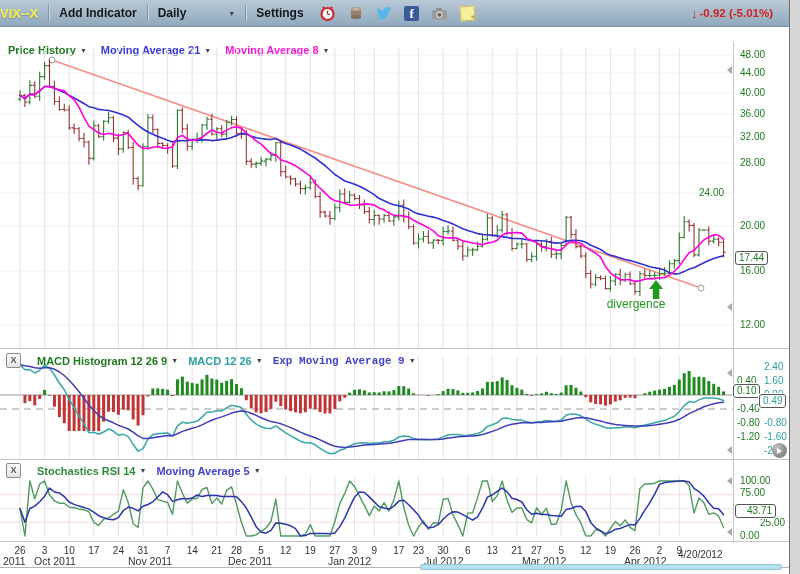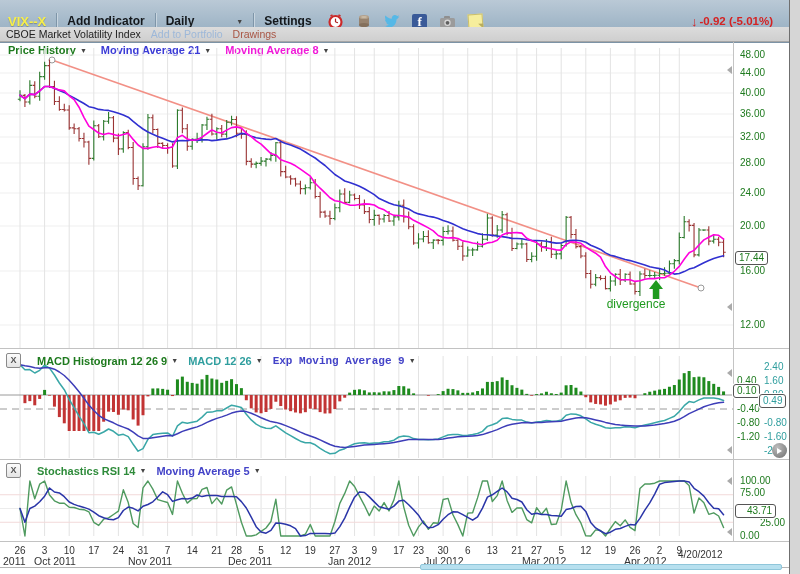--- a/index.html
+++ b/index.html
@@ -1,20 +1,20 @@
 <!DOCTYPE html>
 <html><head>
 <meta charset="utf-8">
 <style>
   html,body{margin:0;padding:0;background:#fff;}
   .app{position:relative;width:800px;height:574px;overflow:hidden;background:#fff;
        font-family:"Liberation Sans",sans-serif;-webkit-font-smoothing:antialiased;}
   
-  .toolbar{position:absolute;left:0;top:0;width:789px;height:43px;display:flex;align-items:center;
-           background:linear-gradient(#bac9d6,#8fa9bd);border-bottom:1px solid #7c93a6;padding-left:8px;box-sizing:border-box;}
+  .toolbar{position:absolute;left:0;top:0;width:789px;height:27px;display:flex;align-items:center;
+           background:linear-gradient(#bac9d6,#8fa9bd);border-bottom:1px solid #7c93a6;padding-left:0;box-sizing:border-box;}
   .sym{color:#f7ef4a;font-weight:bold;font-size:13px;text-shadow:0 1px 1px rgba(0,0,0,.25);margin-right:10px;}
   .titem{color:#14181c;font-size:12px;font-weight:600;margin:0 10px;cursor:default;white-space:nowrap;}
   .vsep{width:1px;height:16px;background:#7e95a8;box-shadow:1px 0 0 #c9d6e0;}
   .dropdown{display:flex;align-items:center;gap:42px;}
   .dda{font-size:7px;color:#444;line-height:1;}
   .tico{width:18px;height:18px;margin:0 5px;display:flex;align-items:center;justify-content:center;}
   .fb{width:15px;height:15px;background:#3a5a98;border-radius:2px;color:#fff;font-weight:bold;
       font-family:"Liberation Serif",serif;font-size:13px;line-height:15px;text-align:center;}
   .note{width:13px;height:13px;background:#f6ee9d;border:1px solid #c9bd6e;transform:rotate(-4deg);position:relative;}
   .note:after{content:"";position:absolute;right:-1px;bottom:-1px;border-style:solid;border-width:0 5px 5px 0;border-color:transparent #b9ad5e transparent transparent;}
@@ -98,25 +98,20 @@
     <span class="tico">
         <span class="note"></span>
       </span>
 
     <span class="change">
       <span class="dn">↓</span>
       <span>-0.92 (-5.01%)</span>
     </span>
   </div>
 
-  <div class="subbar">
-    <span class="sb-title">CBOE Market Volatility Index</span>
-    <span class="sb-port">Add to Portfolio</span>
-    <span class="sb-draw">Drawings</span>
-  </div>
 
   <div class="legend" style="left:8px;top:44px;">
     <span class="item">
       <span style="color: rgb(30, 122, 30);">Price History</span>
       <span class="dda">▼</span>
     </span>
     <span class="item">
       <span style="color: rgb(59, 59, 214);">Moving Average 21</span>
       <span class="dda">▼</span>
     </span>
@@ -564,21 +559,21 @@
   <div class="vline" style="left:789px;top:0;height:574px;background:#6f6f6f"></div>
   <div style="position:absolute;left:790px;top:0;width:10px;height:574px;background:#d6d6d6"></div>
 
   <div id="axisLayer">
       <span class="axlab" style="left: 740px; top: 49px; color: rgb(30, 122, 30);">48.00</span>
       <span class="axlab" style="left: 740px; top: 67px; color: rgb(30, 122, 30);">44.00</span>
       <span class="axlab" style="left: 740px; top: 87px; color: rgb(30, 122, 30);">40.00</span>
       <span class="axlab" style="left: 740px; top: 108px; color: rgb(30, 122, 30);">36.00</span>
       <span class="axlab" style="left: 740px; top: 131px; color: rgb(30, 122, 30);">32.00</span>
       <span class="axlab" style="left: 740px; top: 157px; color: rgb(30, 122, 30);">28.00</span>
-      <span class="axlab" style="left: 740px; top: 187px; color: rgb(30, 122, 30);">24.00</span>
+      <span class="axlab" style="left: 699px; top: 187px; color: rgb(30, 122, 30);">24.00</span>
       <span class="axlab" style="left: 740px; top: 220px; color: rgb(30, 122, 30);">20.00</span>
       <span class="axlab" style="left: 740px; top: 265px; color: rgb(30, 122, 30);">16.00</span>
       <span class="axlab" style="left: 740px; top: 319px; color: rgb(30, 122, 30);">12.00</span>
       <span class="axbox" style="left: 735px; top: 251px; color: rgb(30, 122, 30);">17.44</span>
       <span class="axlab" style="left: 737px; top: 375px; color: rgb(30, 122, 30);">0.40</span>
       <span class="axlab" style="left: 737px; top: 403px; color: rgb(30, 122, 30);">-0.40</span>
       <span class="axlab" style="left: 737px; top: 417px; color: rgb(30, 122, 30);">-0.80</span>
       <span class="axlab" style="left: 737px; top: 431px; color: rgb(30, 122, 30);">-1.20</span>
       <span class="axlab" style="left: 764px; top: 361px; color: rgb(47, 158, 158);">2.40</span>
       <span class="axlab" style="left: 764px; top: 375px; color: rgb(47, 158, 158);">1.60</span>

